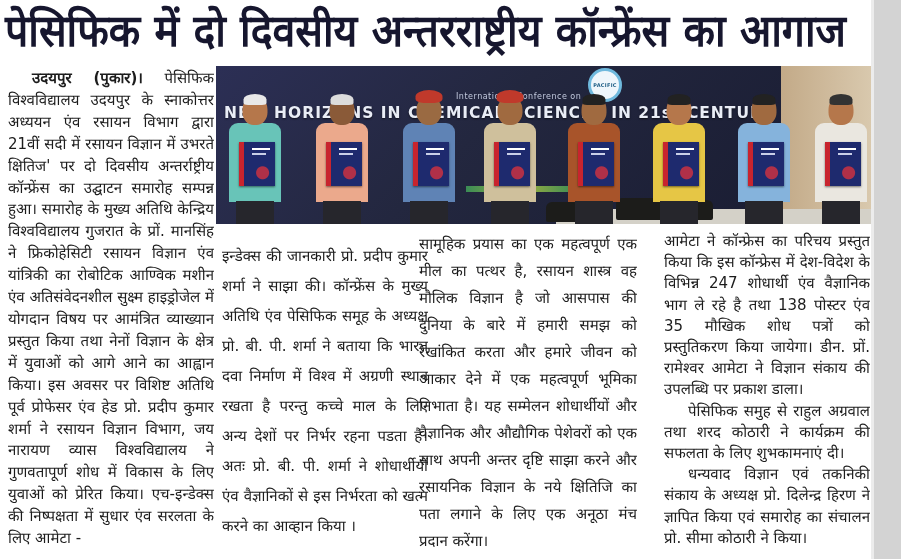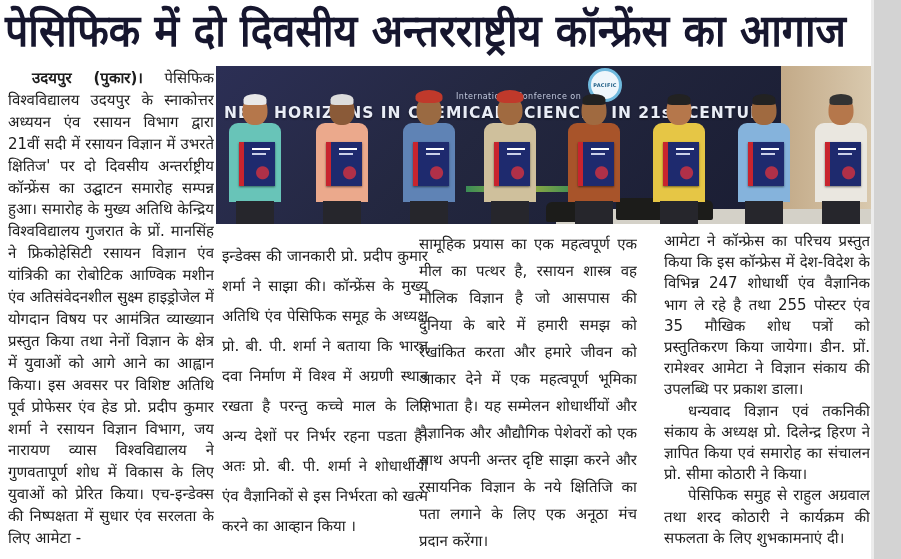--- a/index.html
+++ b/index.html
@@ -195,19 +195,19 @@
 
   <div class="col col2">
     <p>इन्डेक्स की जानकारी प्रो. प्रदीप कुमार शर्मा ने साझा की। कॉन्फ्रेंस के मुख्य अतिथि एंव पेसिफिक समूह के अध्यक्ष प्रो. बी. पी. शर्मा ने बताया कि भारत दवा निर्माण में विश्व में अग्रणी स्थान रखता है परन्तु कच्चे माल के लिए अन्य देशों पर निर्भर रहना पडता है। अतः प्रो. बी. पी. शर्मा ने शोधार्थीयों एंव वैज्ञानिकों से इस निर्भरता को खत्म करने का आव्हान किया ।</p>
   </div>
 
   <div class="col col3">
     <p>सामूहिक प्रयास का  एक महत्वपूर्ण एक मील का पत्थर है, रसायन शास्त्र वह मौलिक विज्ञान है जो  आसपास की दुनिया के बारे में हमारी समझ को रेखांकित करता और हमारे जीवन को आकार देने में एक महत्वपूर्ण भूमिका निभाता है। यह सम्मेलन शोधार्थीयों और वैज्ञानिक और औद्यौगिक पेशेवरों को एक साथ अपनी अन्तर दृष्टि साझा करने और रसायनिक विज्ञान के नये क्षितिजि का पता लगाने के लिए एक अनूठा मंच प्रदान करेंगा।</p>
   </div>
 
   <div class="col col4">
-    <p>आमेटा ने कॉन्फ्रेस का परिचय प्रस्तुत किया कि इस कॉन्फ्रेस में देश-विदेश के विभिन्न 247 शोधार्थी एंव वैज्ञानिक भाग ले रहे है तथा 255 पोस्टर एंव 35 मौखिक शोध पत्रों को प्रस्तुतिकरण किया जायेगा। डीन. प्रों. रामेश्वर आमेटा ने विज्ञान संकाय की उपलब्धि पर प्रकाश डाला।</p>
+    <p>आमेटा ने कॉन्फ्रेस का परिचय प्रस्तुत किया कि इस कॉन्फ्रेस में देश-विदेश के विभिन्न 247 शोधार्थी एंव वैज्ञानिक भाग ले रहे है तथा 138 पोस्टर एंव 35 मौखिक शोध पत्रों को प्रस्तुतिकरण किया जायेगा। डीन. प्रों. रामेश्वर आमेटा ने विज्ञान संकाय की उपलब्धि पर प्रकाश डाला।</p>
+    <p class="indent">पेसिफिक समुह से राहुल अग्रवाल तथा शरद कोठारी ने कार्यक्रम की सफलता के लिए शुभकामनाएं दी।</p>
     <p class="indent">धन्यवाद विज्ञान एवं तकनिकी संकाय के अध्यक्ष प्रो. दिलेन्द्र हिरण ने ज्ञापित किया एवं समारोह का संचालन प्रो. सीमा कोठारी ने किया।</p>
-    <p class="indent">पेसिफिक समुह से राहुल अग्रवाल तथा शरद कोठारी ने कार्यक्रम की सफलता के लिए शुभकामनाएं दी।</p>
   </div>
 
   <div class="edge-strip"></div>
 </div>
 
 </body></html>

